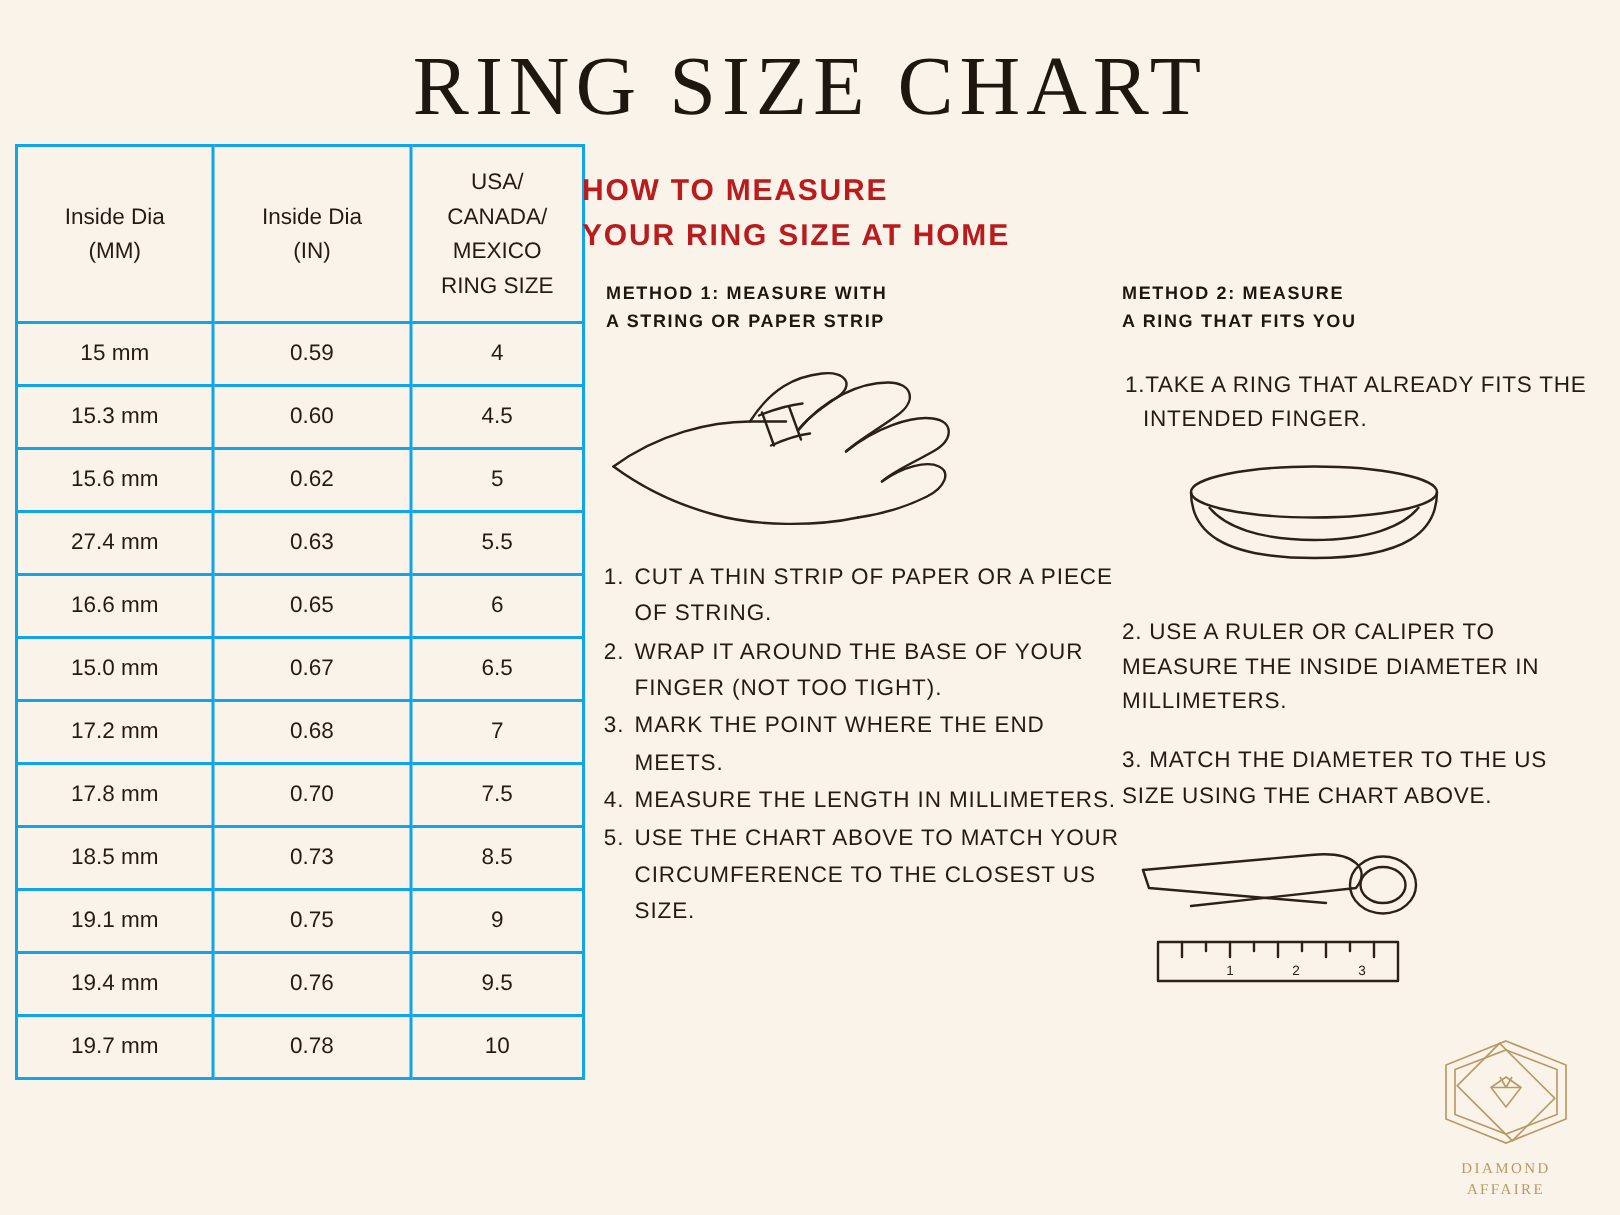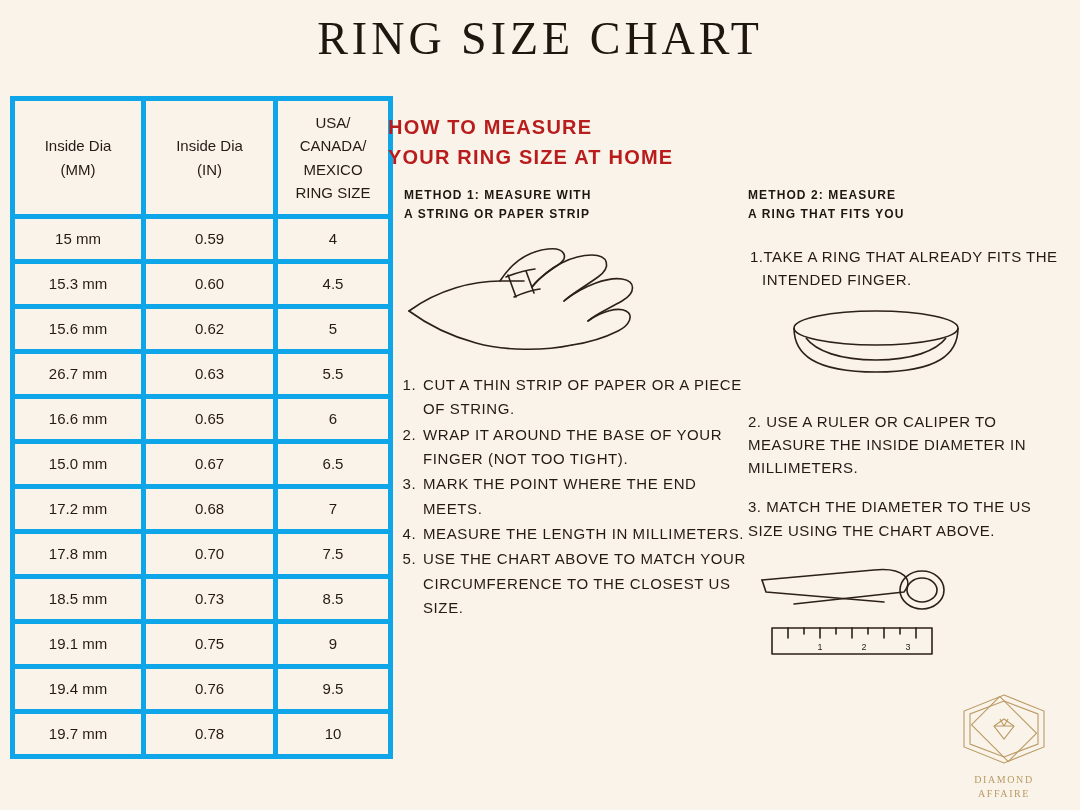--- a/index.html
+++ b/index.html
@@ -17,41 +17,41 @@
   }
   .page {
     position: relative;
     width: 1080px;
     height: 810px;
   }
   
   .title {
     text-align: center;
     font-family: "Liberation Serif", serif;
-    font-size: 46px;
+    font-size: 56px;
     letter-spacing: 4px;
     font-weight: 400;
     color: #1d1710;
-    padding-top: 14px;
+    padding-top: 28px;
     line-height: 1.1;
   }
   
   .table-wrap {
     position: absolute;
     left: 10px;
     top: 96px;
     width: 378px;
   }
   table.size-chart {
     border-collapse: collapse;
     width: 378px;
     table-layout: fixed;
   }
   table.size-chart th, table.size-chart td {
-    border: 5px solid #0ea5e9;
+    border: 2px solid #0ea5e9;
     text-align: center;
     font-size: 15px;
     color: #241c14;
     font-family: "Liberation Sans", sans-serif;
   }
   table.size-chart th {
     font-weight: 400;
     padding: 6px 2px;
     line-height: 1.55;
     vertical-align: middle;
@@ -189,21 +189,21 @@
             <td>15.3 mm</td>
             <td>0.60</td>
             <td>4.5</td>
           </tr>
         <tr>
             <td>15.6 mm</td>
             <td>0.62</td>
             <td>5</td>
           </tr>
         <tr>
-            <td>26.7 mm</td>
+            <td>27.4 mm</td>
             <td>0.63</td>
             <td>5.5</td>
           </tr>
         <tr>
             <td>16.6 mm</td>
             <td>0.65</td>
             <td>6</td>
           </tr>
         <tr>
             <td>15.0 mm</td>

